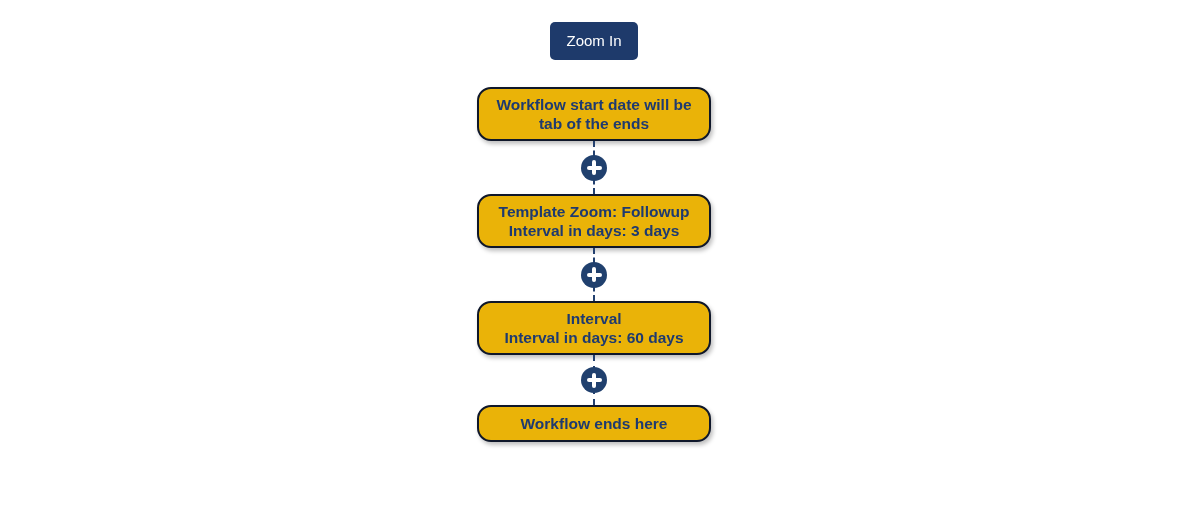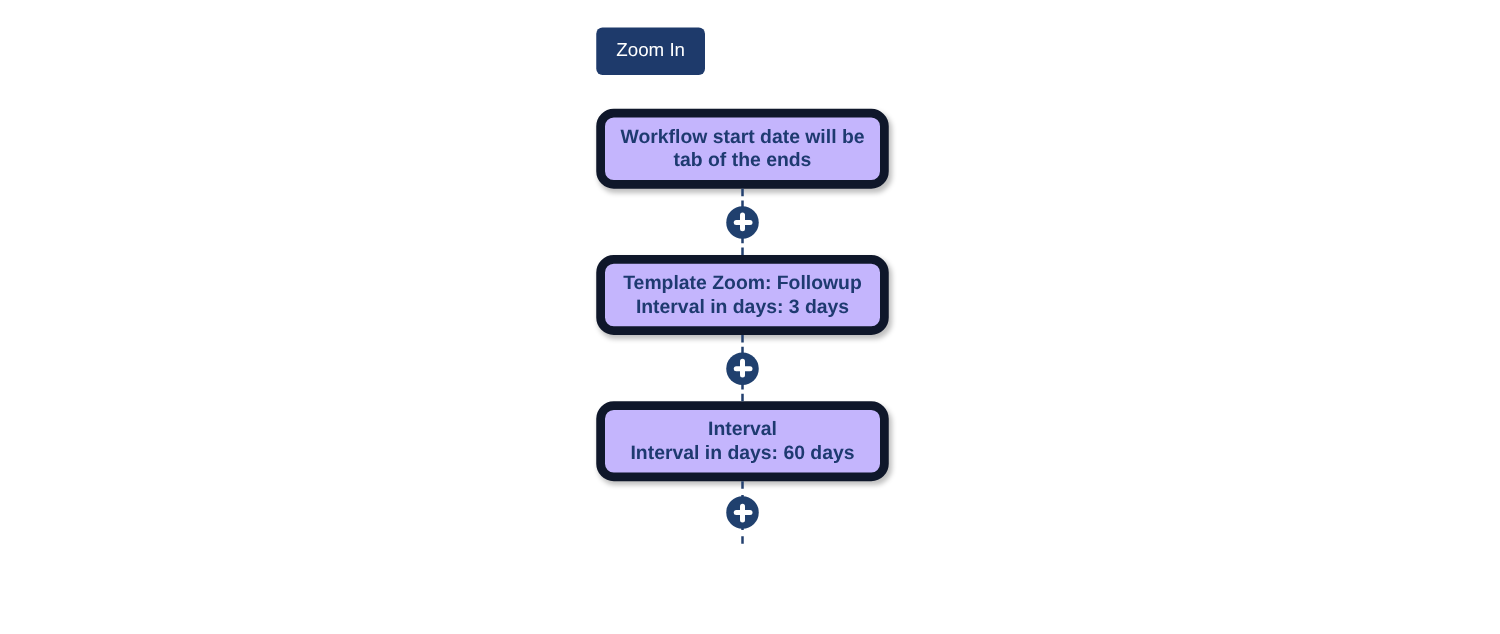--- a/index.html
+++ b/index.html
@@ -16,41 +16,42 @@
     overflow: hidden;
   }
   .column {
     position: absolute;
     left: 477px;
     top: 22px;
     width: 234px;
   }
   .toolbar {
     display: flex;
+    justify-content: center;
     gap: 7px;
     margin-bottom: 27px;
   }
   .zoom-btn {
     height: 38px;
     padding: 0 16px;
     background: #1e3a6b;
     color: #ffffff;
     font-family: "Liberation Sans", sans-serif;
     font-size: 15px;
     font-weight: 400;
     border: none;
     border-radius: 5px;
     cursor: pointer;
     line-height: 38px;
   }
   .node {
     box-sizing: border-box;
     width: 234px;
-    background: #c4b5fd;
-    border: 7px solid #0f172a;
+    background: #eab308;
+    border: 2px solid #0f172a;
     border-radius: 14px;
     box-shadow: 2px 3px 4px rgba(0,0,0,0.25);
     padding: 6px 4px;
     text-align: center;
   }
   .node .line {
     color: #1e3a70;
     font-size: 15.5px;
     font-weight: 700;
     line-height: 19px;
@@ -155,15 +156,18 @@
       <div class="line">Interval in days: 60 days</div>
     </div>
 
     <div class="connector short">
       <div class="dash"></div>
       <button class="plus-btn">
         <span class="plus-icon"></span>
       </button>
     </div>
 
+    <div class="node end">
+      <div class="line">Workflow ends here</div>
+    </div>
 
   </div>
 </div>
 
 </body></html>

